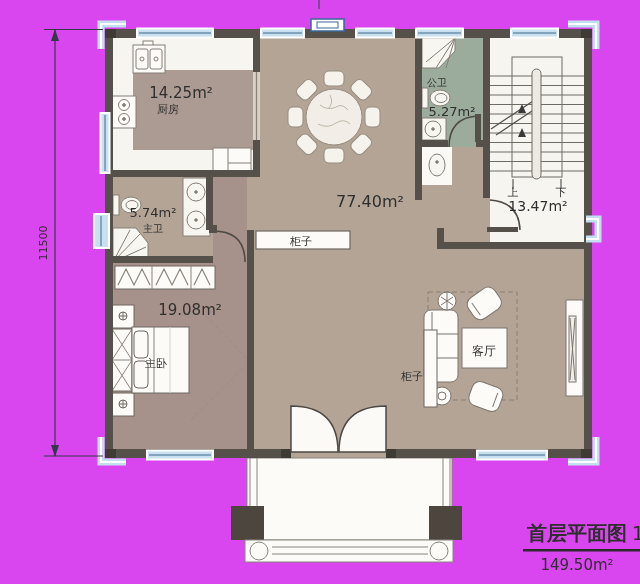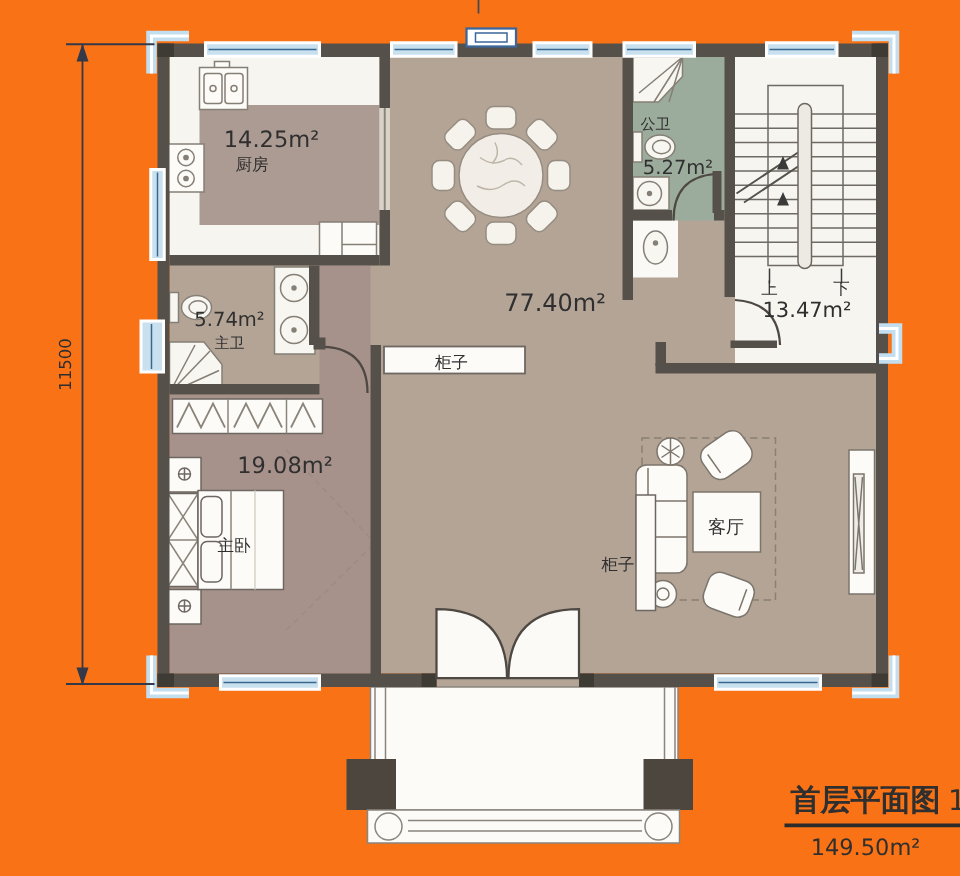--- a/index.html
+++ b/index.html
@@ -1,16 +1,16 @@
 <!DOCTYPE html>
 <html><head>
 <meta charset="utf-8">
 <style>
   html,body{margin:0;padding:0;background:#75808C;}
-  .stage{position:relative;width:640px;height:584px;background:#f97316;overflow:hidden;
+  .stage{position:relative;width:640px;height:584px;background:#d946ef;overflow:hidden;
          font-family:"DejaVu Sans","Liberation Sans",sans-serif;}
   svg text{font-family:"DejaVu Sans","Liberation Sans",sans-serif;fill:#2F2F2F;}
   .areaL{font-size:15px;} .areaM{font-size:13px;} .nameS{font-size:11px;}
 </style>
 </head>
 <body>
 
 <div class="stage">
 <svg width="640" height="584" viewBox="0 0 640 584">
 

